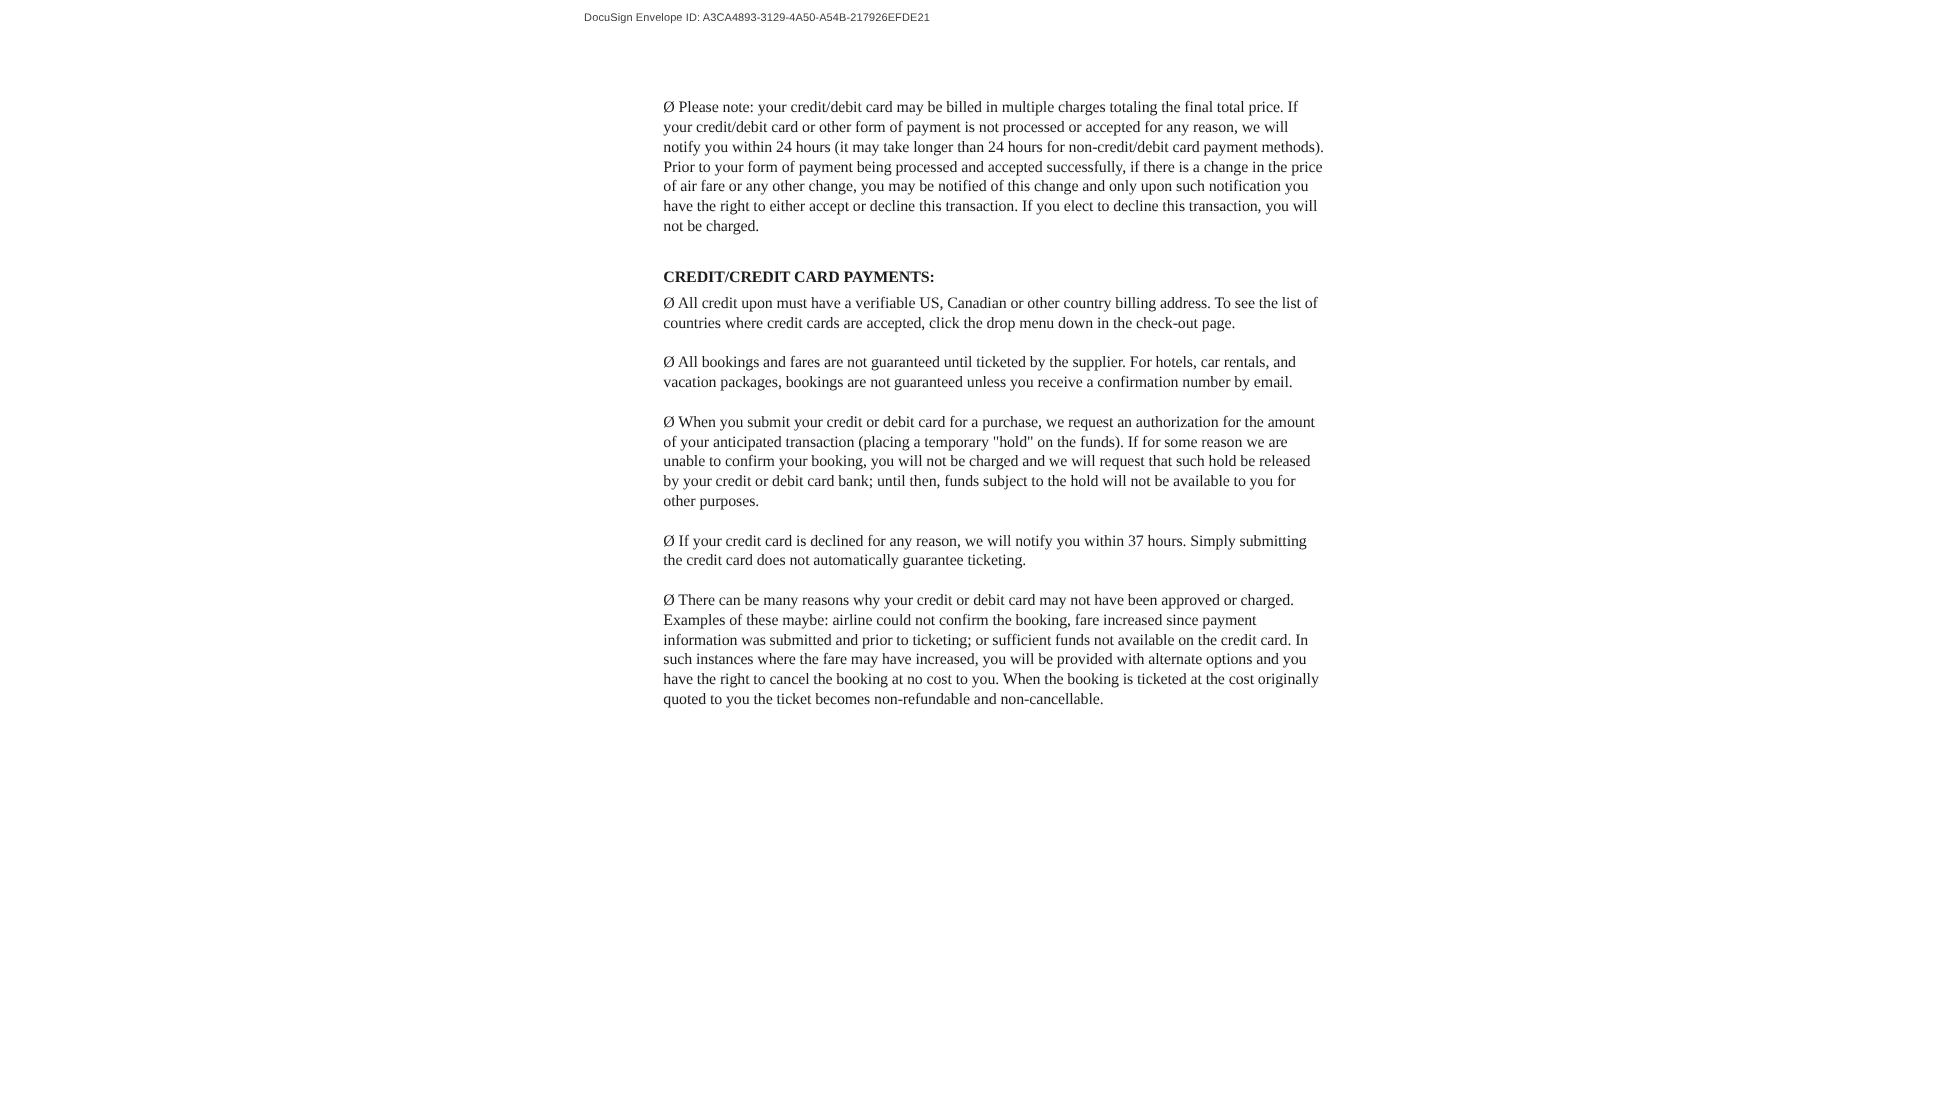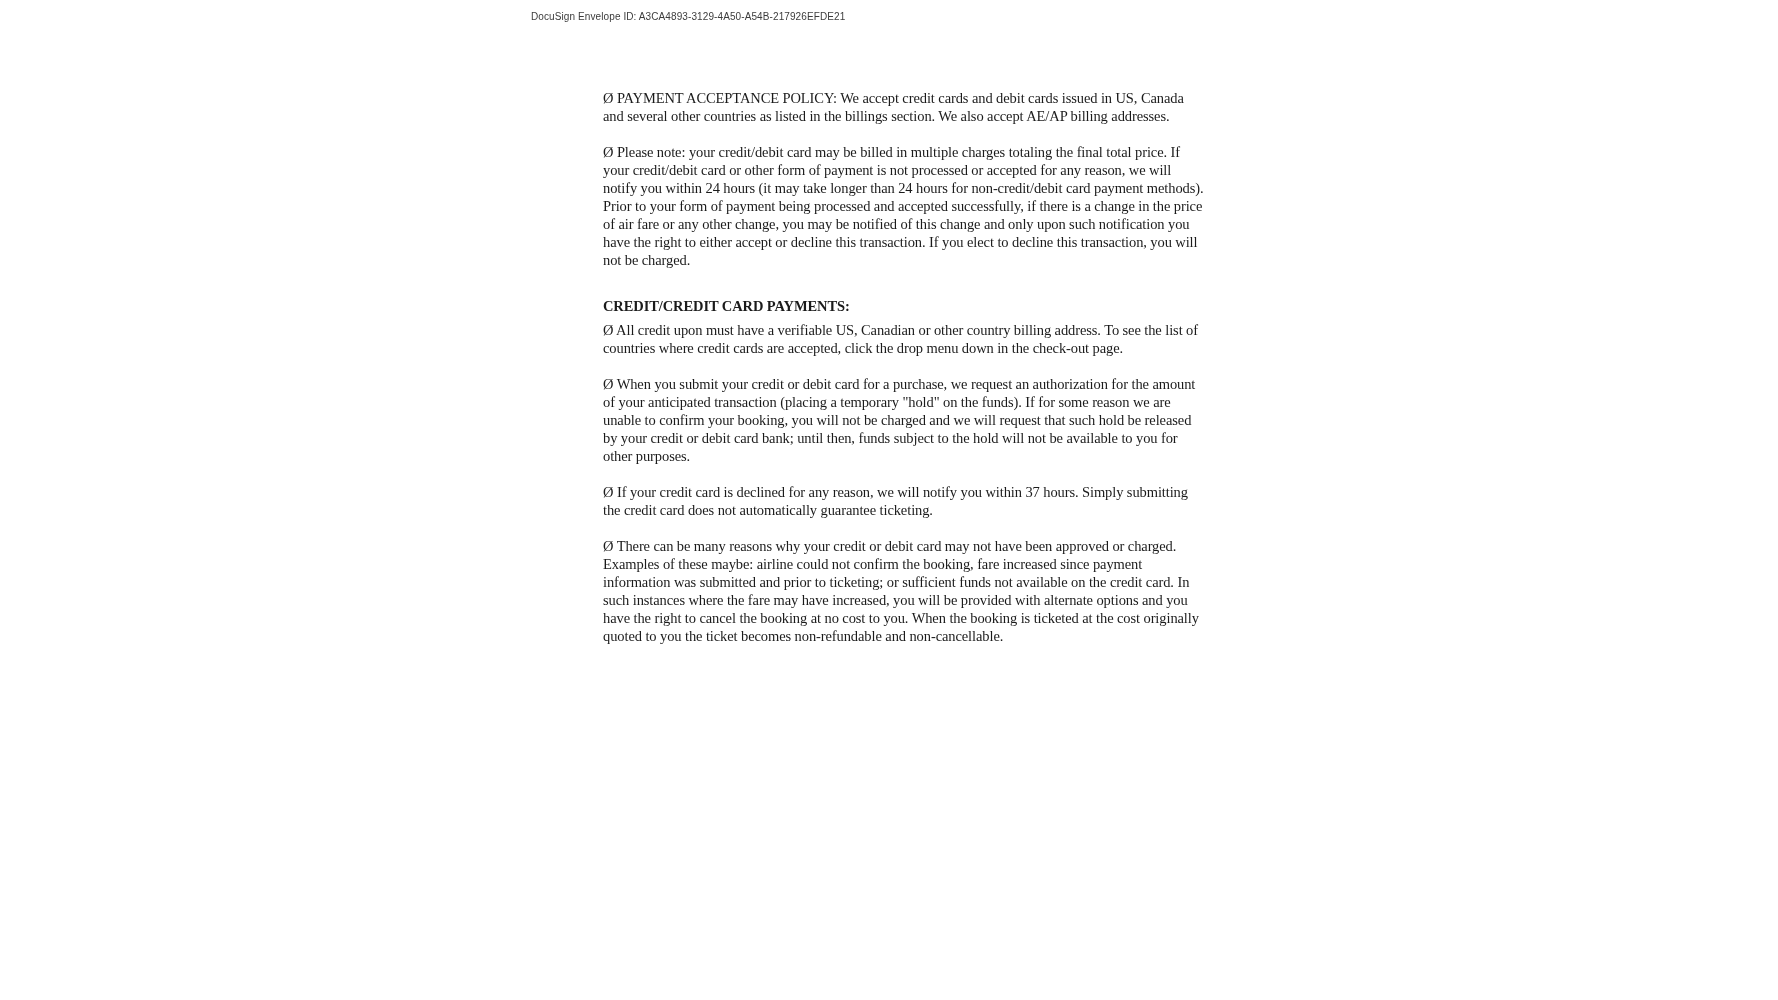--- a/index.html
+++ b/index.html
@@ -50,28 +50,28 @@
 </style>
 </head>
 <body>
 
 <div class="page">
 
   <div class="envelope-header">DocuSign Envelope ID: A3CA4893-3129-4A50-A54B-217926EFDE21</div>
 
   <div class="doc-body">
 
-    <p>Ø PAYMENT ACCEPTANCE POLICY: We accept credit cards and debit cards issued in US, Canada and several other countries as listed in the billings section. We also accept AE/AP billing addresses.</p>
 
     <p>Ø Please note: your credit/debit card may be billed in multiple charges totaling the final total price. If your credit/debit card or other form of payment is not processed or accepted for any reason, we will notify you within 24 hours (it may take longer than 24 hours for non-credit/debit card payment methods). Prior to your form of payment being processed and accepted successfully, if there is a change in the price of air fare or any other change, you may be notified of this change and only upon such notification you have the right to either accept or decline this transaction. If you elect to decline this transaction, you will not be charged.</p>
 
     <h3>CREDIT/CREDIT CARD PAYMENTS:</h3>
 
     <p>Ø All credit upon must have a verifiable US, Canadian or other country billing address. To see the list of countries where credit cards are accepted, click the drop menu down in the check-out page.</p>
 
+    <p>Ø All bookings and fares are not guaranteed until ticketed by the supplier. For hotels, car rentals, and vacation packages, bookings are not guaranteed unless you receive a confirmation number by email.</p>
 
     <p>Ø When you submit your credit or debit card for a purchase, we request an authorization for the amount of your anticipated transaction (placing a temporary "hold" on the funds). If for some reason we are unable to confirm your booking, you will not be charged and we will request that such hold be released by your credit or debit card bank; until then, funds subject to the hold will not be available to you for other purposes.</p>
 
     <p>Ø If your credit card is declined for any reason, we will notify you within 37 hours. Simply submitting the credit card does not automatically guarantee ticketing.</p>
 
 
     <p>Ø There can be many reasons why your credit or debit card may not have been approved or charged. Examples of these maybe: airline could not confirm the booking, fare increased since payment information was submitted and prior to ticketing; or sufficient funds not available on the credit card. In such instances where the fare may have increased, you will be provided with alternate options and you have the right to cancel the booking at no cost to you. When the booking is ticketed at the cost originally quoted to you the ticket becomes non-refundable and non-cancellable.</p>
 
   </div>
 

